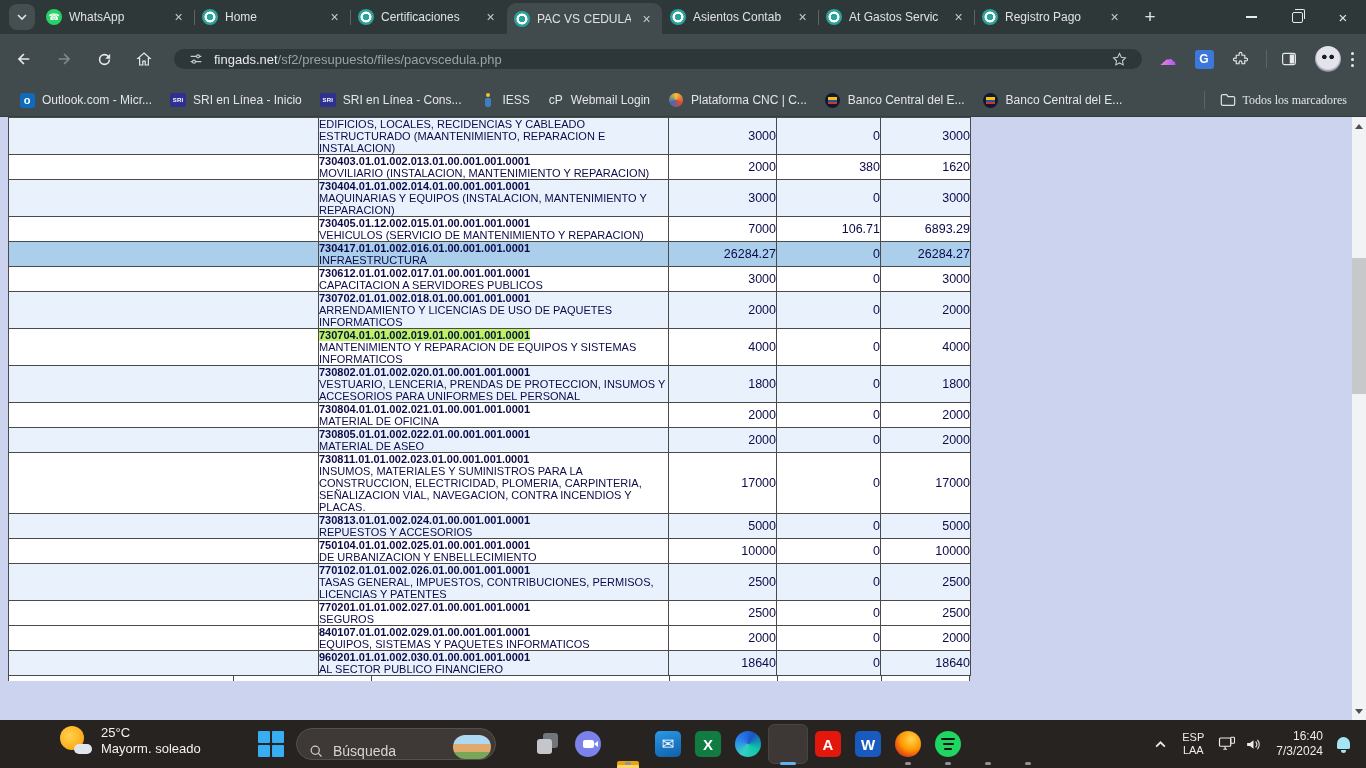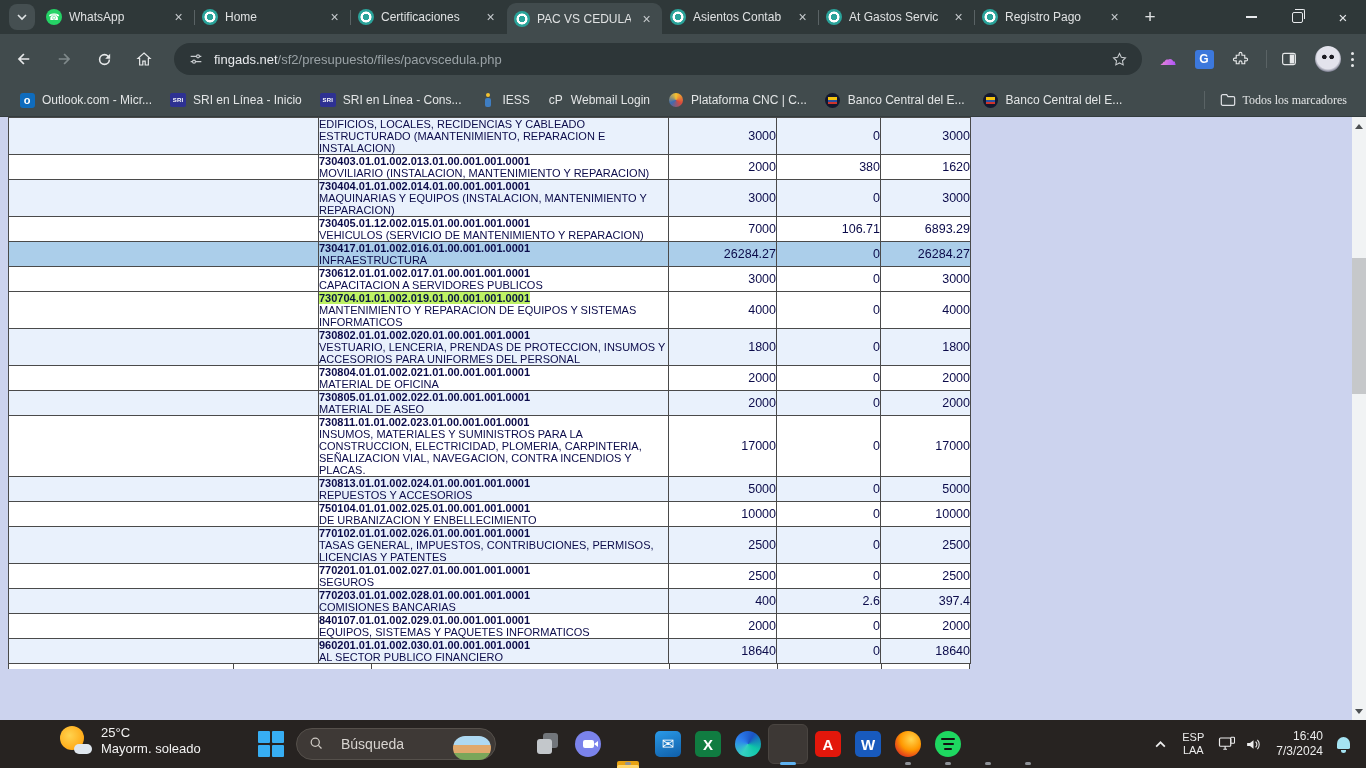--- a/index.html
+++ b/index.html
@@ -26,21 +26,21 @@
   .minbar{width:11px;height:1.5px;background:#e8eaed;}
   .restore{width:9px;height:9px;border:1.2px solid #e8eaed;border-radius:2px;position:relative;}
   .restore:before{content:"";position:absolute;left:2px;top:-4px;width:9px;height:9px;
                   border:1.2px solid #e8eaed;border-left:none;border-bottom:none;border-radius:0 2px 0 0;}
 
   
   .toolbar{position:absolute;top:34px;left:0;right:0;height:50px;background:#414b4d;
            display:flex;align-items:center;}
   .navbtn{width:32px;height:32px;margin-left:8px;display:grid;place-items:center;color:#e6e8e9;flex:none;}
   .navbtn.dim{color:#7f898b;}
-  .addr{height:32px;flex:1;margin:0 10px 0 14px;background:#2d3638;border-radius:16px;
+  .addr{height:20px;flex:1;margin:0 10px 0 14px;background:#2d3638;border-radius:16px;
         display:flex;align-items:center;padding:0 14px;min-width:0;}
   .addr .host{color:#e8eaed;font-size:13px;margin-left:10px;}
   .addr .path{color:#9aa2a6;font-size:13px;white-space:nowrap;overflow:hidden;flex:1;}
   .starbtn{margin-left:auto;color:#c7cbce;flex:none;}
   .extbtn{width:32px;height:32px;display:grid;place-items:center;flex:none;margin-right:4px;}
   .cloudglyph{font-size:17px;background:linear-gradient(100deg,#f38fd0,#a64dff);
               -webkit-background-clip:text;background-clip:text;color:transparent;}
   .transq{width:19px;height:19px;border-radius:3px;background:#3c78dc;color:#fff;font-size:12px;
           font-weight:bold;display:grid;place-items:center;}
   .toolsep{width:1px;height:18px;background:#5a6365;margin:0 6px;flex:none;}
@@ -113,21 +113,21 @@
                 background:radial-gradient(circle at 40% 40%,#ffd34f,#f90);}
   .wicon:after{content:"";position:absolute;right:0;bottom:2px;width:18px;height:10px;border-radius:8px;
                background:#dfe6ee;}
   .wtemp{font-size:13px;line-height:16px;}
   .wdesc{font-size:13px;line-height:16px;}
   .startbtn{position:absolute;left:258px;top:11px;width:26px;height:26px;display:grid;
             grid-template-columns:12px 12px;grid-template-rows:12px 12px;gap:2px;}
   .startbtn i{background:#37aef3;border-radius:1px;}
   .searchbox{position:absolute;left:296px;top:8px;width:200px;height:32px;border-radius:16px;
              background:#3e3936;border:1px solid #55504b;box-sizing:border-box;
-             display:flex;align-items:flex-start;padding:7px 4px 0 12px;color:#d8d4d0;font-size:14px;gap:17px;}
+             display:flex;align-items:flex-end;padding:16px 4px 0 12px;color:#d8d4d0;font-size:14px;gap:9px;}
   .searchbox .lbl{flex:1;}
   .canyon{width:38px;height:24px;border-radius:12px;flex:none;overflow:hidden;
           background:linear-gradient(180deg,#aed9f2 0 38%,#e0a96d 38% 72%,#7aa65a 72%);}
   .tbicon{position:absolute;top:11px;width:26px;height:26px;}
   .appbox{position:absolute;left:768px;top:4px;width:40px;height:40px;border-radius:6px;
           background:#3d3835;border:1px solid #4a4541;box-sizing:border-box;}
   .runind{position:absolute;bottom:3px;width:6px;height:3px;border-radius:2px;background:#8f9398;}
   .runind.active{width:16px;background:#5fb3f2;}
   
   .tv{position:relative;}
@@ -445,20 +445,30 @@
     <td class="c-empty"></td>
     <td class="c-desc">
       <div class="code">730612.01.01.002.017.01.00.001.001.0001</div>
       <div class="desc">CAPACITACION A SERVIDORES PUBLICOS</div>
     </td>
     <td class="c-num">3000</td>
     <td class="c-num">0</td>
     <td class="c-num">3000</td>
   </tr>
 
+  <tr class="r-blue">
+    <td class="c-empty"></td>
+    <td class="c-desc">
+      <div class="code">730702.01.01.002.018.01.00.001.001.0001</div>
+      <div class="desc">ARRENDAMIENTO Y LICENCIAS DE USO DE PAQUETES INFORMATICOS</div>
+    </td>
+    <td class="c-num">2000</td>
+    <td class="c-num">0</td>
+    <td class="c-num">2000</td>
+  </tr>
 
   <tr class="r-white">
     <td class="c-empty"></td>
     <td class="c-desc">
       <div class="code"><span class="sel">730704.01.01.002.019.01.00.001.001.0001</span></div>
       <div class="desc">MANTENIMIENTO Y REPARACION DE EQUIPOS Y SISTEMAS INFORMATICOS</div>
     </td>
     <td class="c-num">4000</td>
     <td class="c-num">0</td>
     <td class="c-num">4000</td>
@@ -545,30 +555,20 @@
     <td class="c-empty"></td>
     <td class="c-desc">
       <div class="code">770201.01.01.002.027.01.00.001.001.0001</div>
       <div class="desc">SEGUROS</div>
     </td>
     <td class="c-num">2500</td>
     <td class="c-num">0</td>
     <td class="c-num">2500</td>
   </tr>
 
-  <tr class="r-blue">
-    <td class="c-empty"></td>
-    <td class="c-desc">
-      <div class="code">770203.01.01.002.028.01.00.001.001.0001</div>
-      <div class="desc">COMISIONES BANCARIAS</div>
-    </td>
-    <td class="c-num">400</td>
-    <td class="c-num">2.6</td>
-    <td class="c-num">397.4</td>
-  </tr>
 
   <tr class="r-white">
     <td class="c-empty"></td>
     <td class="c-desc">
       <div class="code">840107.01.01.002.029.01.00.001.001.0001</div>
       <div class="desc">EQUIPOS, SISTEMAS Y PAQUETES INFORMATICOS</div>
     </td>
     <td class="c-num">2000</td>
     <td class="c-num">0</td>
     <td class="c-num">2000</td>

